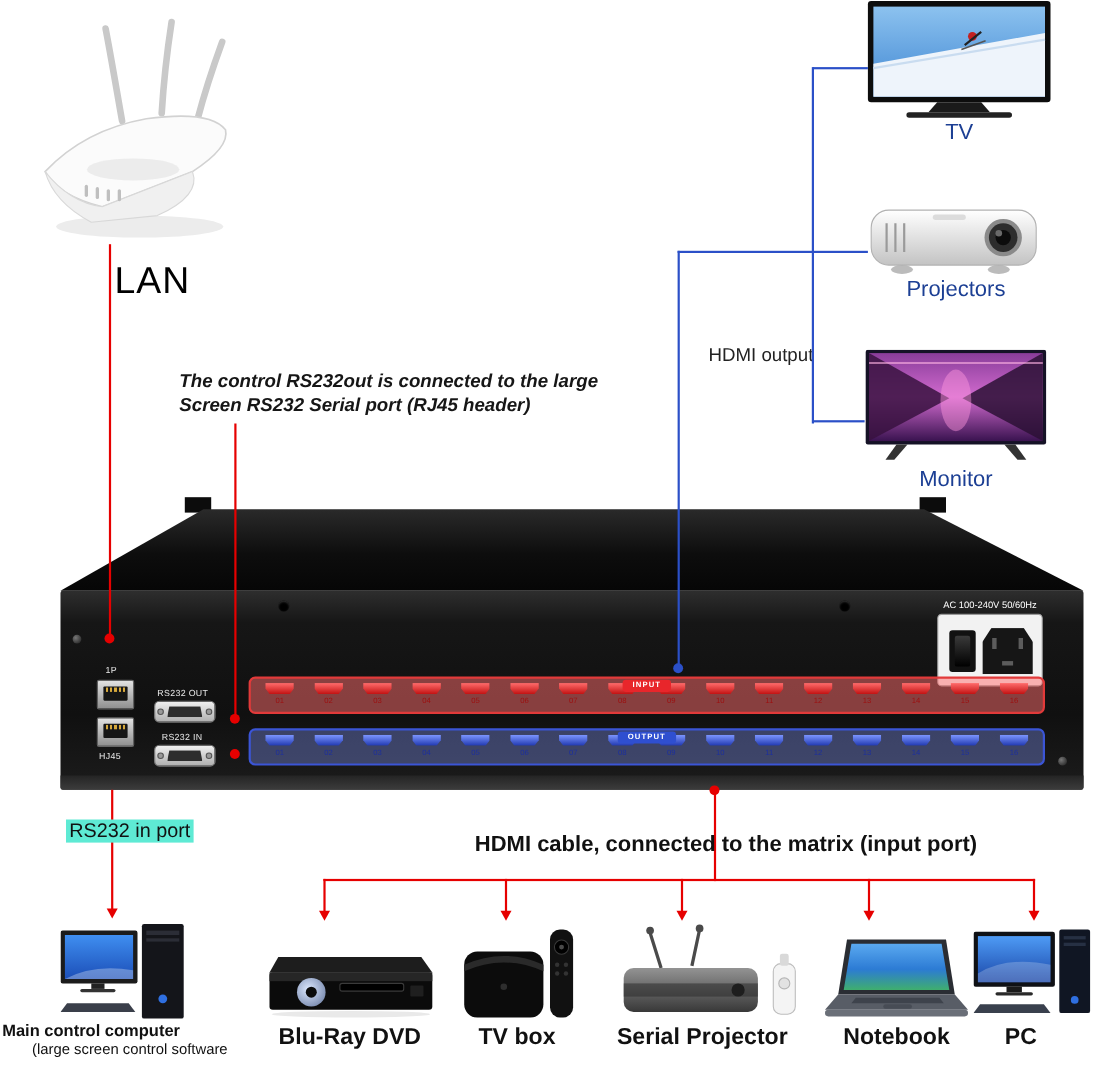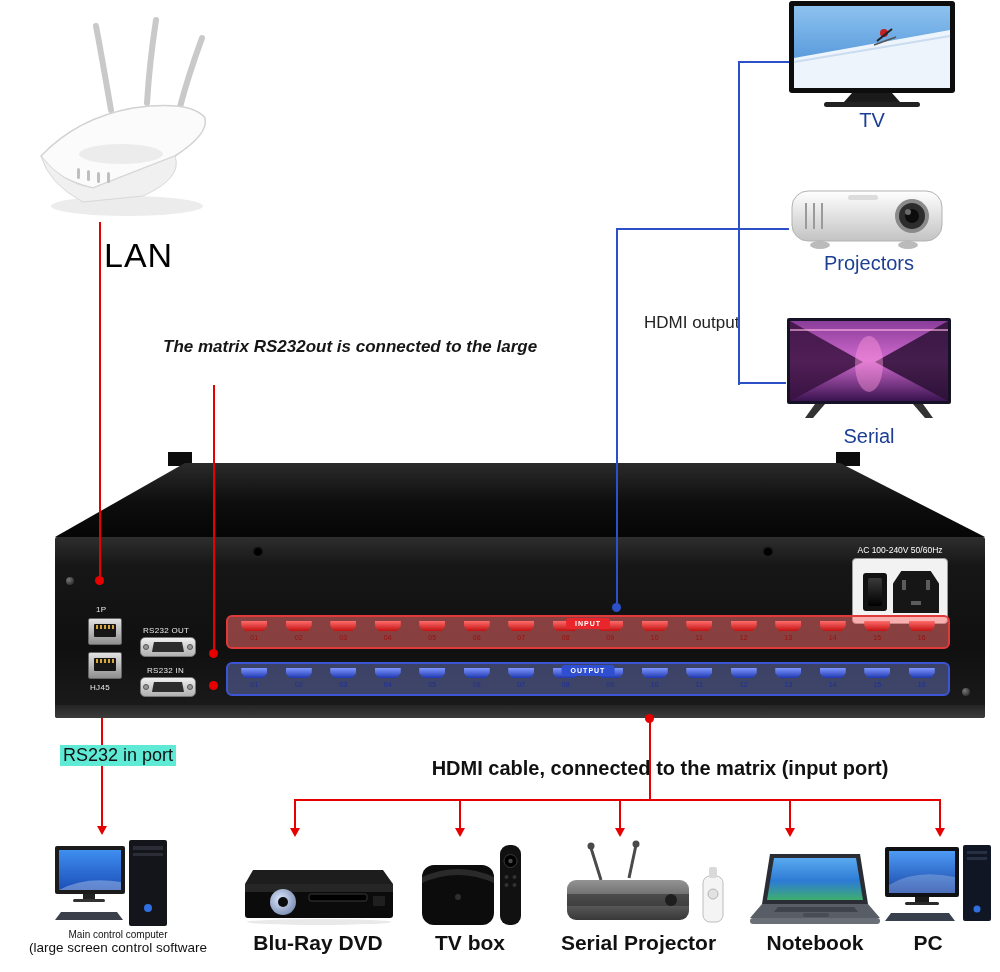--- a/index.html
+++ b/index.html
@@ -20,21 +20,21 @@
               border-right:5px solid transparent;border-top:9px solid var(--red)}
 
   
   .lan-label{font-size:34px;letter-spacing:1px;color:#000}
   .blue-label{color:var(--label-blue);font-size:20px;text-align:center}
   .note{font-style:italic;font-weight:bold;font-size:17px;line-height:22px;color:#161616}
   .hdmi-output{font-size:17px;color:#222}
   .rs232-in-port{font-size:18px;background:#5eead4;padding:0 3px}
   .hdmi-cable{font-size:20px;font-weight:bold;text-align:center}
   .device-label{font-size:21px;font-weight:bold;text-align:center;white-space:nowrap}
-  .cc1{font-size:10px;font-weight:normal;text-align:center}
+  .cc1{font-size:15px;font-weight:bold;text-align:left}
   .cc2{font-size:13.5px;text-align:center}
 
   
   .panel{position:absolute;left:55px;top:537px;width:930px;height:181px;border-radius:2px;
          background:linear-gradient(180deg,#2e2e2e 0%,#161616 16%,#101010 62%,#1c1c1c 100%)}
   .panel-bottom{position:absolute;left:55px;top:705px;width:930px;height:13px;border-radius:0 0 3px 3px;
          background:linear-gradient(180deg,#242424,#3c3c3c)}
   .screw{position:absolute;width:8px;height:8px;border-radius:50%;
          background:radial-gradient(circle at 35% 35%,#777,#181818)}
   .top-dot{position:absolute;width:10px;height:10px;border-radius:50%;background:#000;box-shadow:inset 0 1px 2px #333}
@@ -159,24 +159,25 @@
     </defs>
     <rect x="2" y="0" width="164" height="86" rx="2" fill="#151226"></rect>
     <rect x="5" y="3" width="158" height="80" fill="url(#srv)"></rect>
     <path d="M5 3 L78 44 L5 83 Z" fill="#38123f" opacity="0.85"></path>
     <path d="M163 3 L90 44 L163 83 Z" fill="#2b1035" opacity="0.85"></path>
     <path d="M5 12 L163 12" stroke="#ffb4e4" stroke-width="2" opacity="0.6"></path>
     <ellipse cx="84" cy="46" rx="14" ry="28" fill="#ff96de" opacity="0.45"></ellipse>
     <path d="M30 86 L20 100 L28 100 L40 86 Z" fill="#333"></path>
     <path d="M138 86 L148 100 L140 100 L128 86 Z" fill="#333"></path>
   </svg>
-  <div class="abs blue-label" style="left:785px;top:425px;width:168px">Serial</div>
+  <div class="abs blue-label" style="left:785px;top:425px;width:168px">Monitor</div>
 
   <div class="abs note" style="left:163px;top:336px">
-    <div>The matrix RS232out is connected to the large</div>
+    <div>The control RS232out is connected to the large</div>
+    <div>Screen RS232  Serial port (RJ45 header)</div>
   </div>
   <div class="abs hdmi-output" style="left:644px;top:313px">HDMI output</div>
 
   <svg class="abs" style="left:40px;top:450px" width="945" height="88" viewBox="0 0 945 88">
     <defs>
       <linearGradient id="topg" x1="0" y1="0" x2="0" y2="1">
         <stop offset="0" stop-color="#2a2a2a"></stop>
           <stop offset="0.55" stop-color="#0d0d0d"></stop>
           <stop offset="1" stop-color="#060606"></stop>
       </linearGradient>

